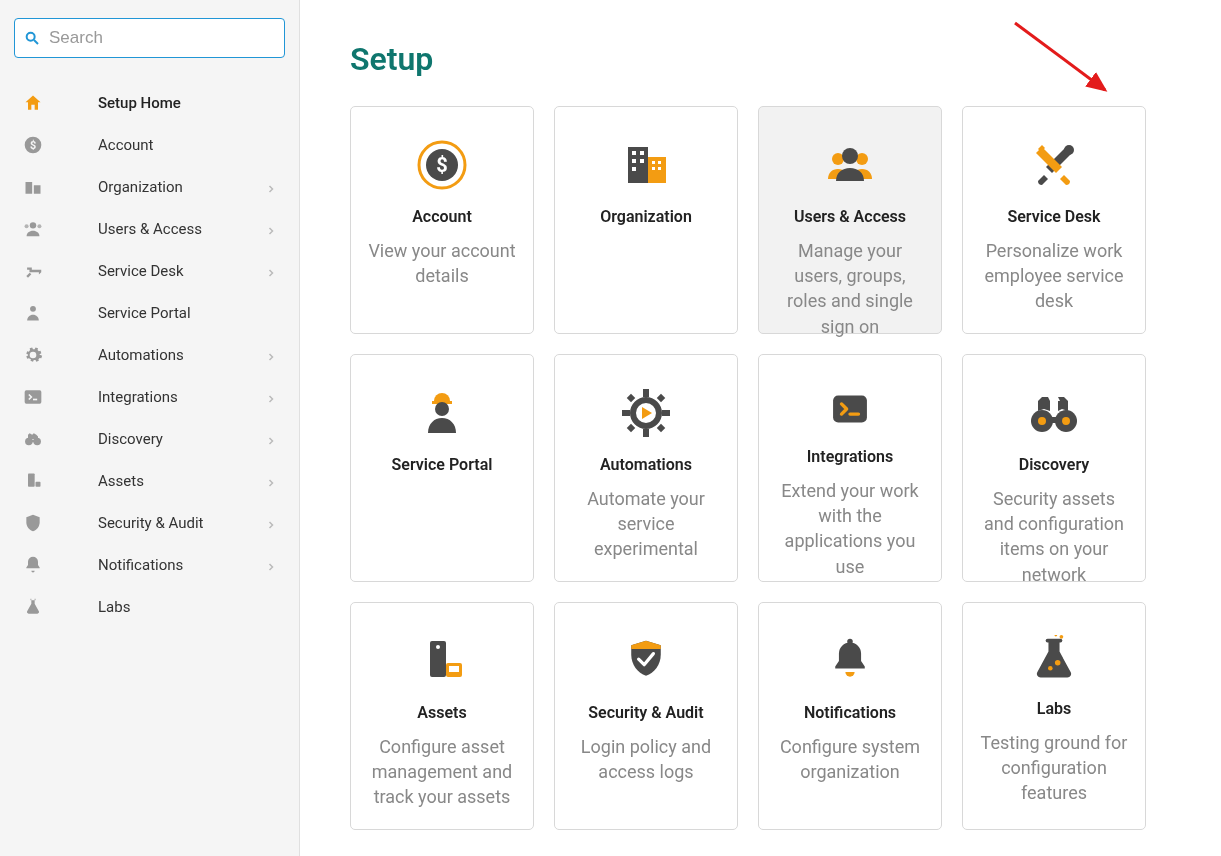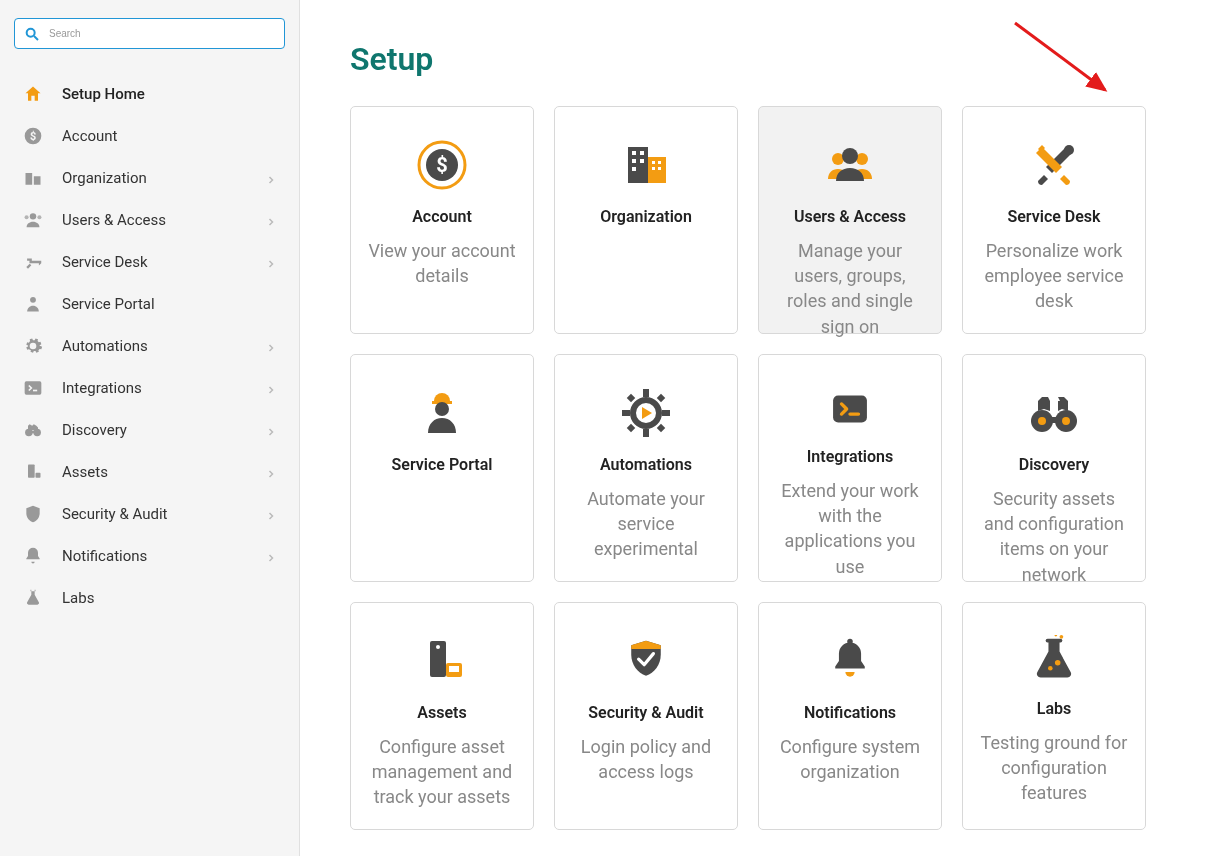--- a/index.html
+++ b/index.html
@@ -21,21 +21,21 @@
   }
   .search-wrap {
     position: relative;
     margin-bottom: 24px;
   }
   .search-input {
     width: 100%;
     padding: 9px 10px 9px 34px;
     border: 1px solid #2196d6;
     border-radius: 4px;
-    font-size: 10px;
+    font-size: 17px;
     color: #888;
     background: #fff;
     outline: none;
   }
   .search-input::placeholder { color: #999; }
   .search-icon {
     position: absolute;
     left: 10px;
     top: 50%;
     transform: translateY(-50%);
@@ -44,20 +44,21 @@
     color: #2196d6;
   }
   .nav-list { list-style: none; }
   .nav-item {
     display: flex;
     align-items: center;
     padding: 10px 8px;
     cursor: pointer;
     color: #333;
     font-size: 15px;
+    gap: 36px;
   }
   .nav-icon {
     width: 22px;
     height: 22px;
     margin-right: 18px;
     display: flex;
     align-items: center;
     justify-content: center;
     color: #999;
     flex-shrink: 0;

